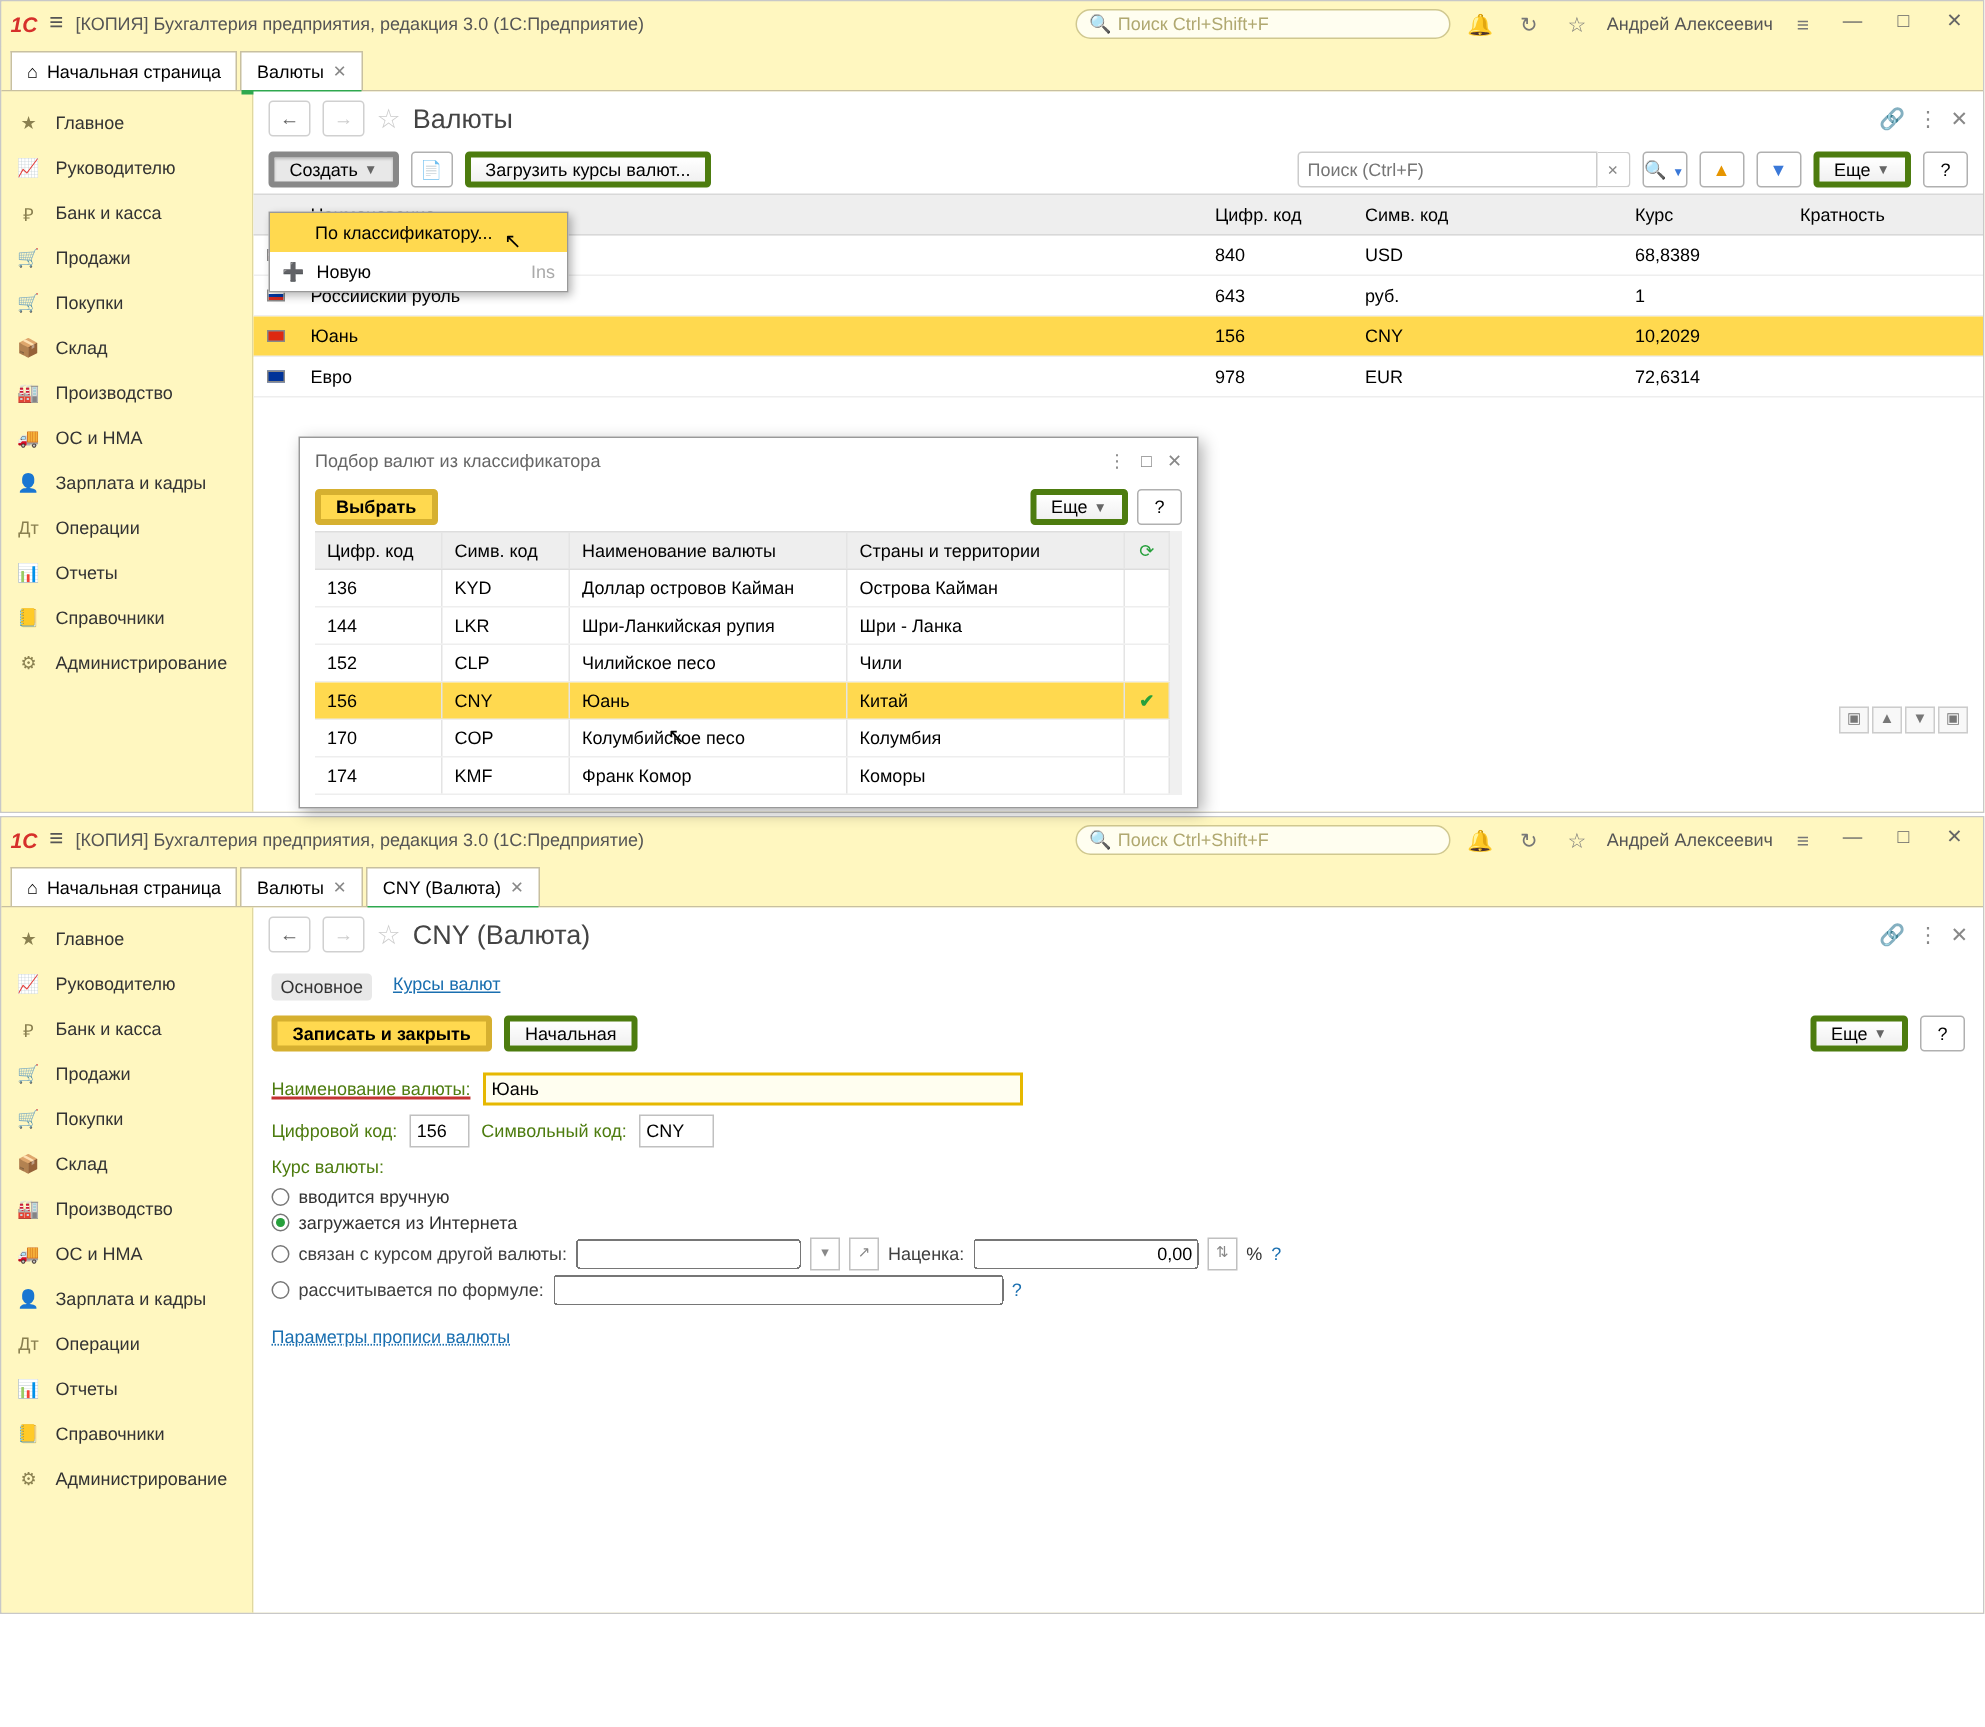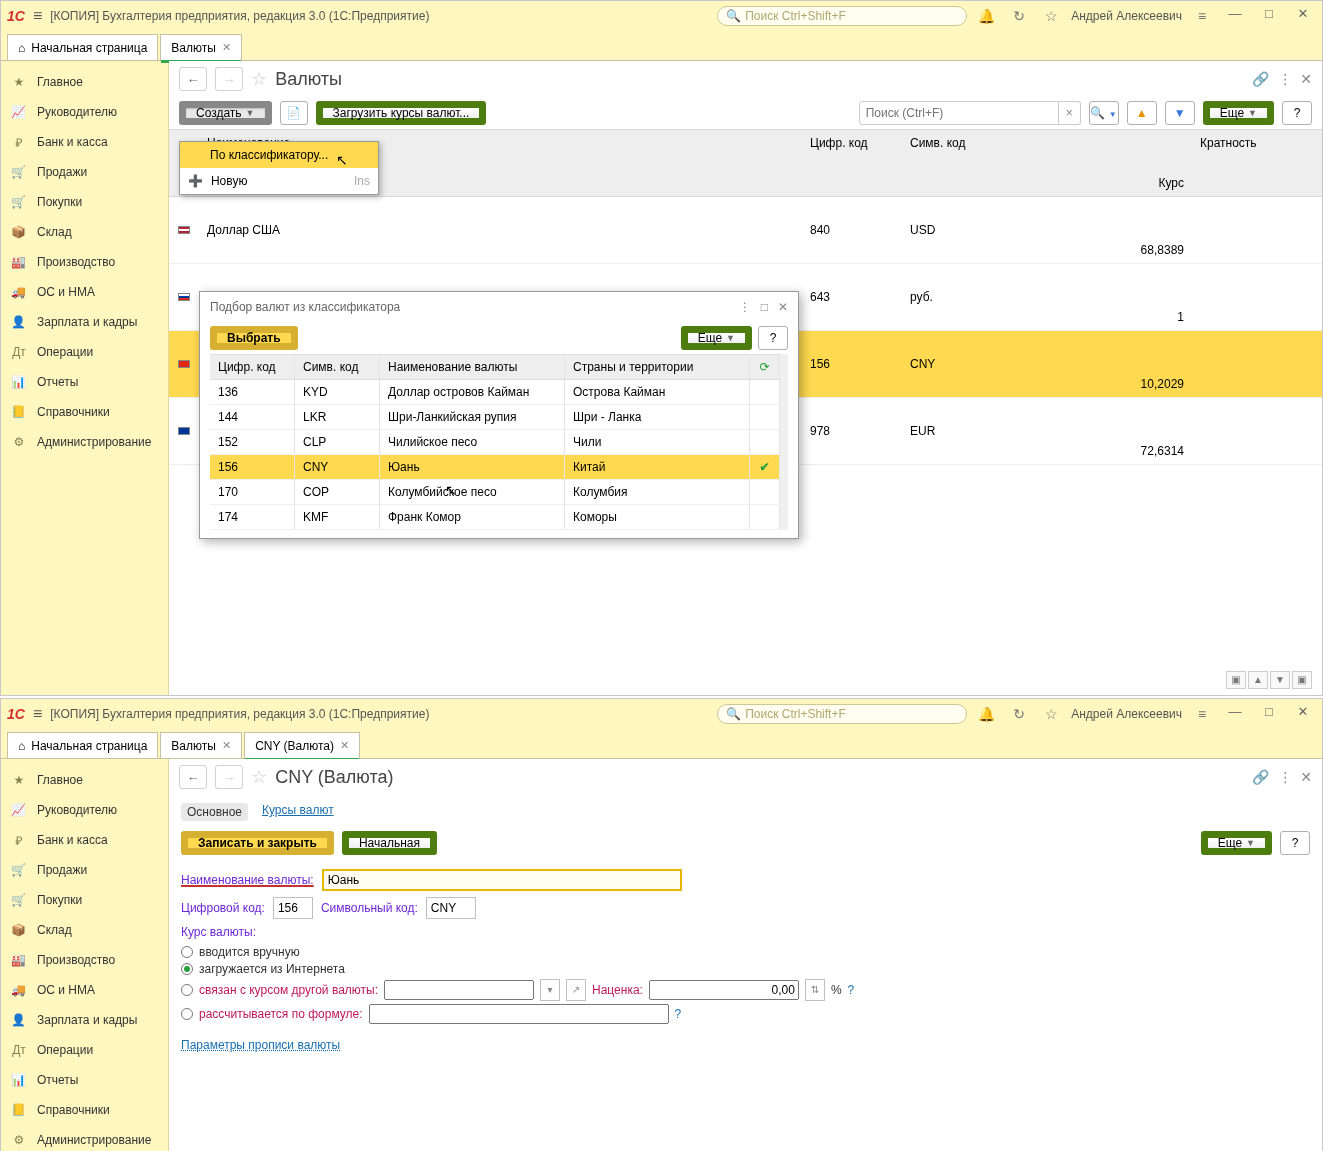--- a/index.html
+++ b/index.html
@@ -34,21 +34,21 @@
 
   .toolbar-row { display: flex; align-items: center; height: 36px; padding: 4px 10px; gap: 8px; }
   .nav-btn { width: 28px; height: 24px; border: 1px solid #d0d0d0; border-radius: 3px; background: #fff; text-align: center; line-height: 22px; font-size: 13px; color: #666; }
   .nav-btn.disabled { color: #ccc; }
   .star-btn { color: #ccc; font-size: 18px; }
   .page-title { font-size: 18px; color: #444; }
   .right-tools { margin-left: auto; display: flex; gap: 8px; align-items: center; }
   .link-ico { color: #888; font-size: 14px; }
 
   .action-row { display: flex; align-items: center; padding: 4px 10px; gap: 8px; }
-  .btn { height: 24px; padding: 0 10px; border: 7px solid #4d7c0f; border-radius: 3px; background: linear-gradient(#fff,#f0f0f0); display: flex; align-items: center; gap: 4px; cursor: pointer; }
+  .btn { height: 24px; padding: 0 10px; border: 4px solid #4d7c0f; border-radius: 3px; background: linear-gradient(#fff,#f0f0f0); display: flex; align-items: center; gap: 4px; cursor: pointer; }
   .btn.pressed { border-color: #888; background: #e8e8e8; box-shadow: inset 0 1px 2px rgba(0,0,0,0.2); }
   .btn .caret { font-size: 9px; color: #666; }
   .btn-icon { width: 28px; height: 24px; border: 1px solid #b0b0b0; border-radius: 3px; background: #fff; text-align: center; line-height: 22px; }
   .search-box { display: flex; margin-left: auto; }
   .search-box input { border: 1px solid #ccc; height: 24px; padding: 0 6px; width: 200px; border-radius: 3px 0 0 3px; }
   .search-box .clr { border: 1px solid #ccc; border-left: none; width: 22px; text-align: center; line-height: 22px; color: #888; border-radius: 0 3px 3px 0; }
   .sq-btn { width: 30px; height: 24px; border: 1px solid #b0b0b0; border-radius: 3px; background: #fff; text-align: center; line-height: 22px; font-size: 12px; }
 
   .dropdown { position: absolute; left: 10px; top: 80px; width: 200px; border: 1px solid #999; background: #fff; box-shadow: 2px 2px 6px rgba(0,0,0,0.3); z-index: 20; }
   .dd-item { display: flex; align-items: center; height: 26px; padding: 0 8px; gap: 8px; }
@@ -60,21 +60,21 @@
 
   .grid { border-top: 1px solid #d8d8d8; }
   .grid-hdr { display: flex; background: #eee; border-bottom: 1px solid #d8d8d8; }
   .grid-hdr .cell, .grid-row .cell { padding: 6px 8px; }
   .grid-row { display: flex; border-bottom: 1px solid #eee; align-items:center; }
   .grid-row.hl { background: #ffd94f; }
   .c-icon { width: 30px; text-align:center; }
   .c-name { flex: 1; }
   .c-num { width: 100px; }
   .c-sym { width: 180px; }
-  .c-rate { width: 110px; text-align: right; padding-right: 14px; margin-top: 40px; }
+  .c-rate { width: 110px; text-align: left; padding-right: 14px; }
   .c-ratio { width: 130px; }
   .flag-ico { display:inline-block; width:12px; height:8px; border:1px solid #888;}
   .flag-us{background:linear-gradient(#b22234 33%,#fff 33%,#fff 66%,#b22234 66%);} 
   .flag-ru{background:linear-gradient(#fff 33%,#0039a6 33%,#0039a6 66%,#d52b1e 66%);} 
   .flag-cn{background:#de2910;} .flag-eu{background:#003399;}
 
   .dialog { position: absolute; left: 30px; top: 230px; width: 600px; border: 1px solid #999; background: #fff; box-shadow: 3px 3px 10px rgba(0,0,0,0.3); z-index: 10; }
   .dlg-title { display: flex; align-items: center; padding: 8px 10px; color: #666; font-size: 16px; }
   .dlg-title .dtools { margin-left: auto; display: flex; gap: 10px; color: #888;}
   .dlg-bar { display: flex; padding: 4px 10px; gap: 6px; }
@@ -91,33 +91,33 @@
   .grid-nav-btns { position:absolute; right:10px; bottom:6px; display:flex; gap:2px;}
   .grid-nav-btns div { width:20px; height:18px; border:1px solid #ccc; background:#f8f8f8; text-align:center; font-size:10px; line-height:16px; color:#777;}
 
   
   .form { padding: 4px 12px 12px; }
   .form-nav-tabs { display:flex; gap:14px; padding: 4px 0 10px; }
   .fnav { color:#1a6fb0; text-decoration:underline; cursor:pointer;}
   .fnav.act { background:#e8e8e8; padding:2px 6px; color:#333; text-decoration:none; border-radius:3px;}
   .btn.yellow { background:#ffd94f; border-color:#d6b030; font-weight:bold;}
   .form-row { display:flex; align-items:center; margin:6px 0; gap:8px;}
-  .form-row label { color:#6d28d9;}
+  .form-row label { color:#4d7c0f;}
   .form-row label.req { text-decoration: underline; text-decoration-color:#c33333; text-decoration-thickness:2px;}
   .form-row input[type=text] { border:1px solid #c0c0c0; height:22px; padding:0 4px;}
   .form-row input.focus { border:2px solid #e6b800; background:#fffef0;}
   .radio-row { display:flex; align-items:center; gap:6px; margin:3px 0 3px 0; color:#333;}
   .radio { width:12px;height:12px;border:1px solid #777;border-radius:50%;display:inline-block;position:relative;}
   .radio.checked::after{content:'';position:absolute;left:2px;top:2px;width:6px;height:6px;border-radius:50%;background:#27a03c;}
   .currency-link-row input {width:150px;}
   .spin { width:60px; text-align:right;}
   .dots-btn { width:20px;height:22px;border:1px solid #c0c0c0;line-height:20px;text-align:center;font-size:10px;color:#888;}
   .hint-q { color:#1a6fb0; }
   .link { color:#1a6fb0; text-decoration:underline dotted; cursor:pointer;}
-  .disabled-text { color:#be185d;text-align:center;}
+  .disabled-text { color:#404040;text-align:center;}
 </style>
 </head>
 <body>
 
 <div class="app-shell">
 
   <div class="titlebar">
     <span class="logo">1C</span>
     <span class="burger">≡</span>
     <span class="app-title">[КОПИЯ] Бухгалтерия предприятия, редакция 3.0  (1С:Предприятие)</span>

